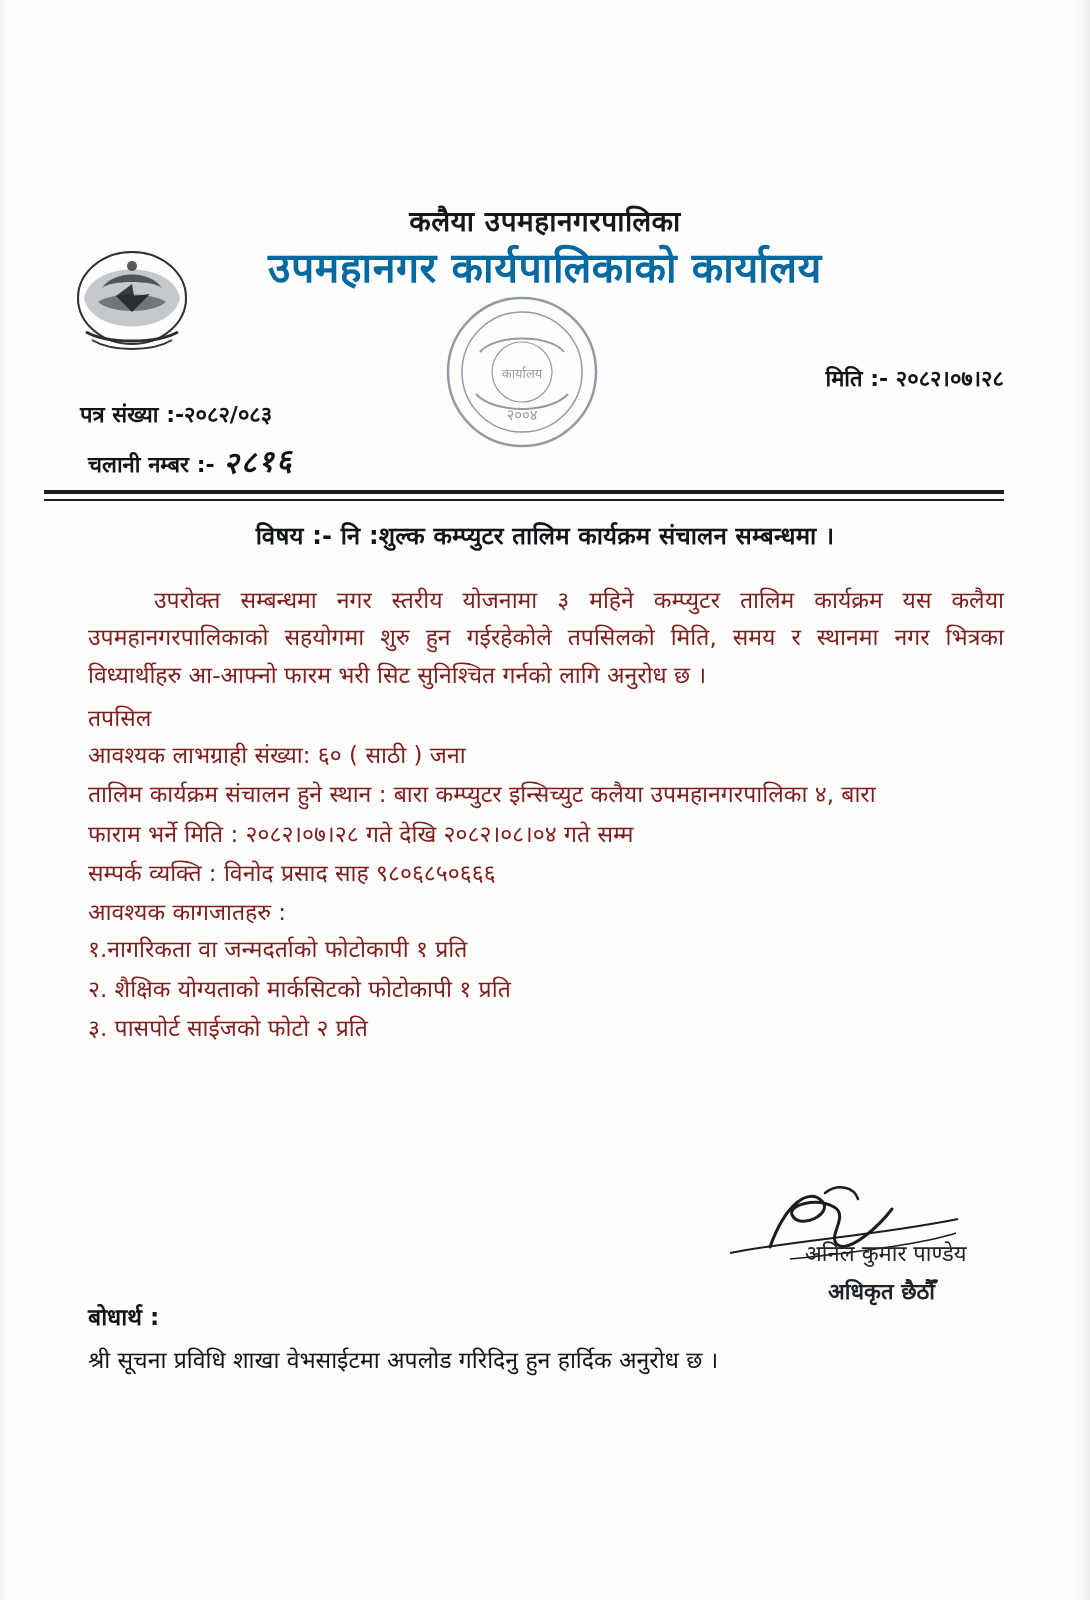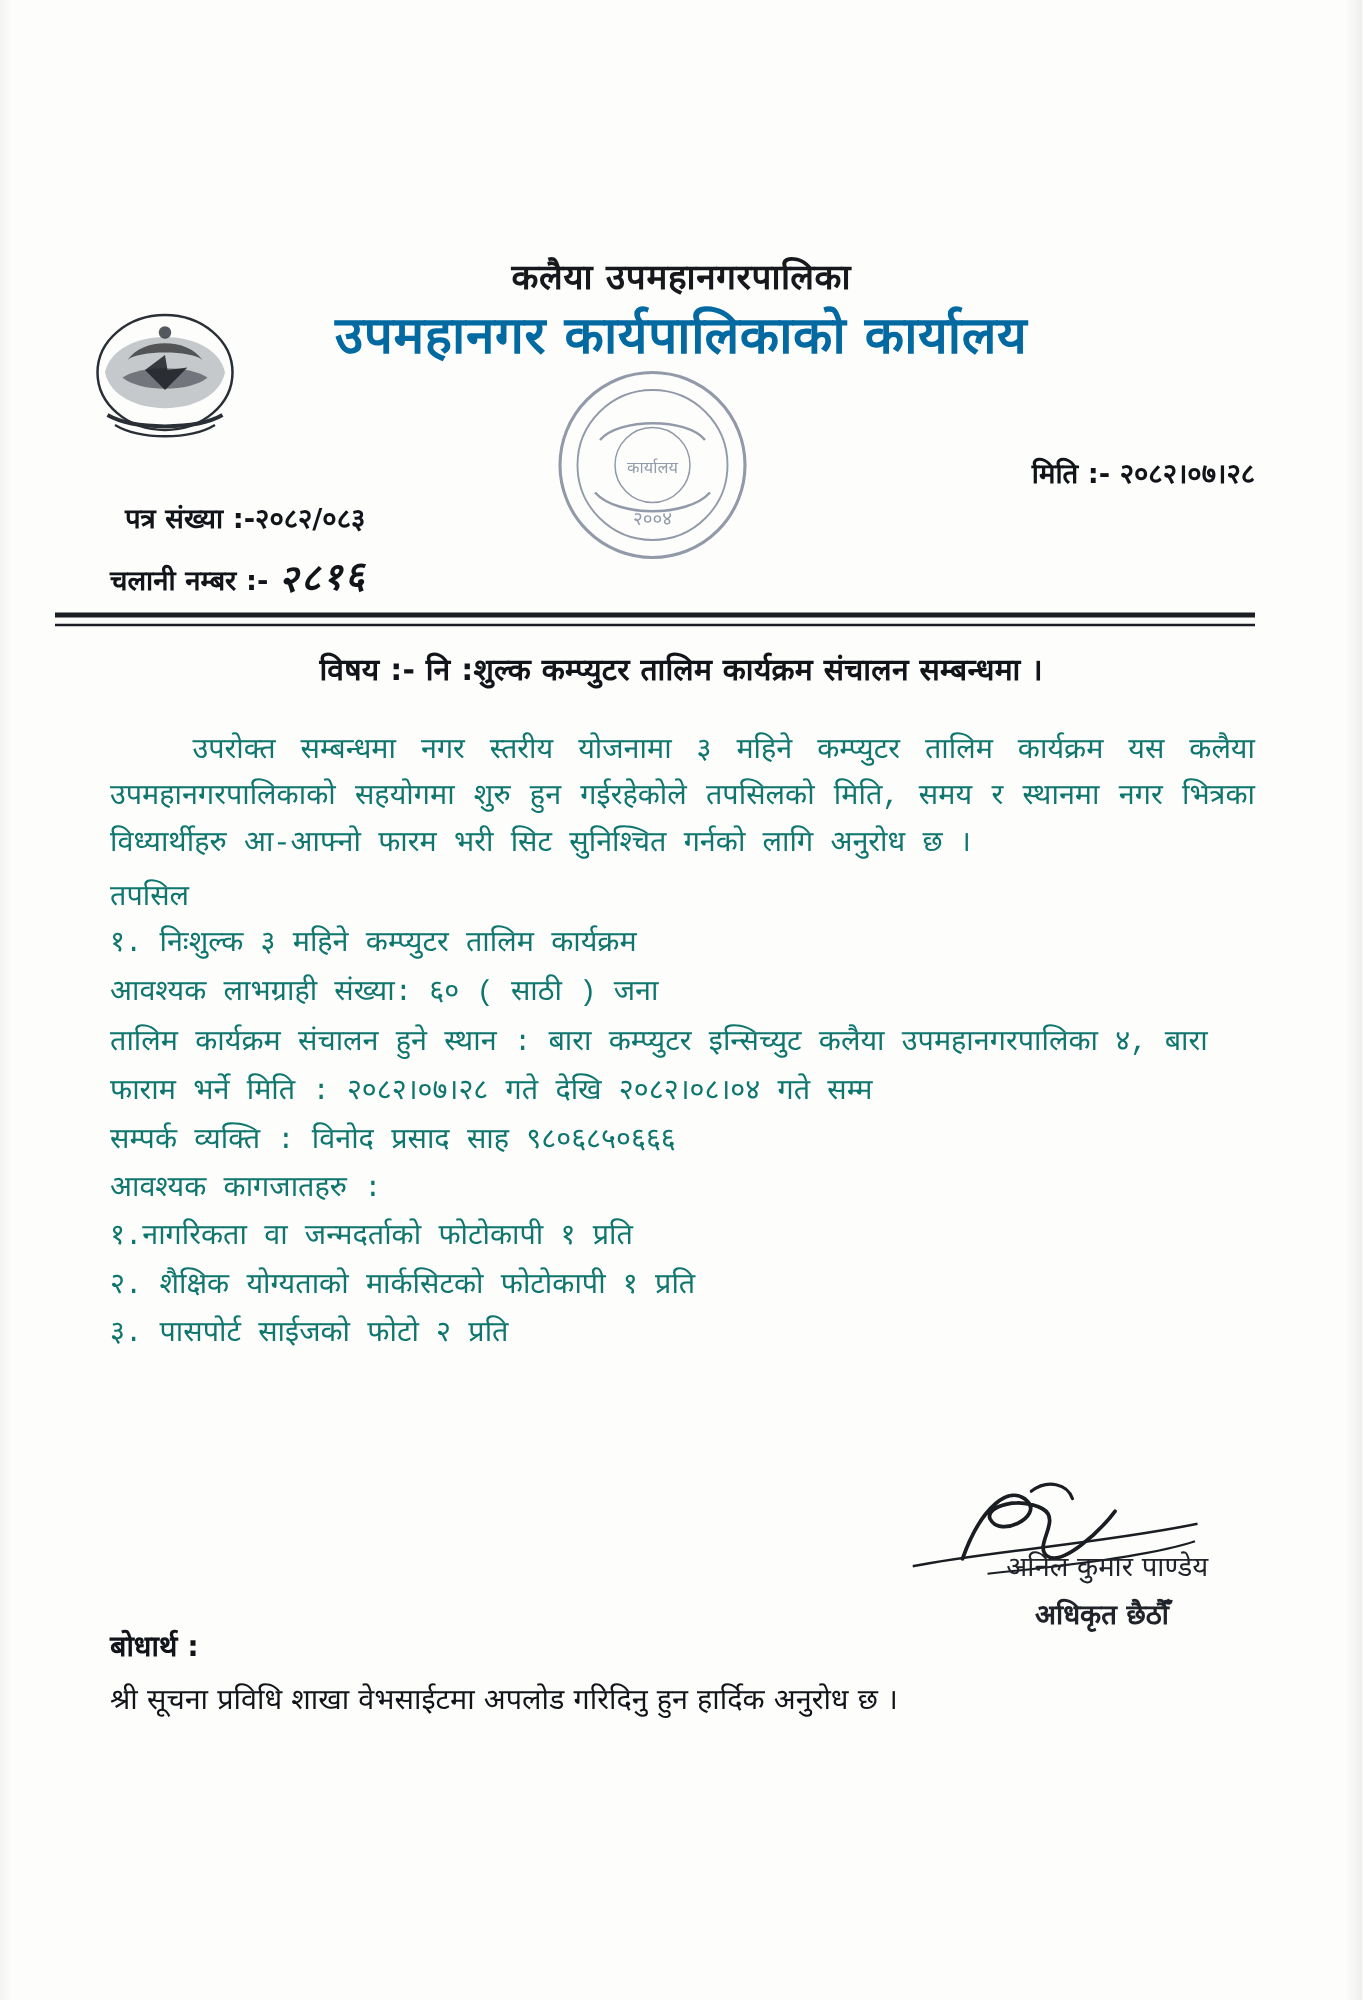--- a/index.html
+++ b/index.html
@@ -72,21 +72,21 @@
   .date-line {
     position: absolute;
     right: 86px;
     top: 362px;
     font-size: 22px;
     font-weight: 600;
     white-space: nowrap;
   }
   .letter-no {
     position: absolute;
-    left: 100px;
+    left: 80px;
     top: 398px;
     font-size: 22px;
     font-weight: 600;
     white-space: nowrap;
   }
   .chalani {
     position: absolute;
     left: 88px;
     top: 440px;
     font-size: 22px;
@@ -133,22 +133,21 @@
   }
   
   .body-wrap {
     position: absolute;
     top: 582px;
     left: 88px;
     width: 916px;
     font-size: 23px;
     line-height: 1.62;
     font-weight: 500;
-    color: #0f766e;
-    font-family: Liberation Mono, monospace;
+    color: #7f1d1d;
   }
   .para {
     text-align: justify;
     text-indent: 66px;
     margin: 0 0 6px 0;
   }
   .line {
     margin: 0;
     padding: 0;
   }
@@ -261,21 +260,20 @@
 
   <div class="rule-thick"></div>
   <div class="rule-thin"></div>
 
   <div class="subject">विषय :- नि :शुल्क कम्प्युटर तालिम कार्यक्रम संचालन सम्बन्धमा ।</div>
 
   <div class="body-wrap">
     <p class="para">उपरोक्त सम्बन्धमा नगर स्तरीय योजनामा ३ महिने कम्प्युटर तालिम कार्यक्रम यस कलैया उपमहानगरपालिकाको सहयोगमा शुरु हुन गईरहेकोले तपसिलको मिति, समय र स्थानमा नगर भित्रका विध्यार्थीहरु आ-आफ्नो फारम भरी सिट सुनिश्चित गर्नको लागि अनुरोध छ ।</p>
     <p class="line tapsil-label">तपसिल</p>
     <div class="list-block">
-      <p class="line">१. निःशुल्क ३ महिने कम्प्युटर तालिम कार्यक्रम</p>
       <p class="line">आवश्यक लाभग्राही संख्या: ६० ( साठी ) जना</p>
       <p class="line">तालिम कार्यक्रम संचालन हुने स्थान : बारा कम्प्युटर इन्सिच्युट कलैया उपमहानगरपालिका ४, बारा</p>
       <p class="line">फाराम भर्ने मिति : २०८२।०७।२८ गते देखि २०८२।०८।०४ गते सम्म</p>
       <p class="line">सम्पर्क व्यक्ति : विनोद प्रसाद साह ९८०६८५०६६६</p>
     </div>
     <p class="line">आवश्यक कागजातहरु :</p>
     <div class="list-block">
       <p class="line">१.नागरिकता वा जन्मदर्ताको फोटोकापी १ प्रति</p>
       <p class="line">२. शैक्षिक योग्यताको मार्कसिटको फोटोकापी १ प्रति</p>
       <p class="line">३. पासपोर्ट साईजको फोटो २ प्रति</p>

